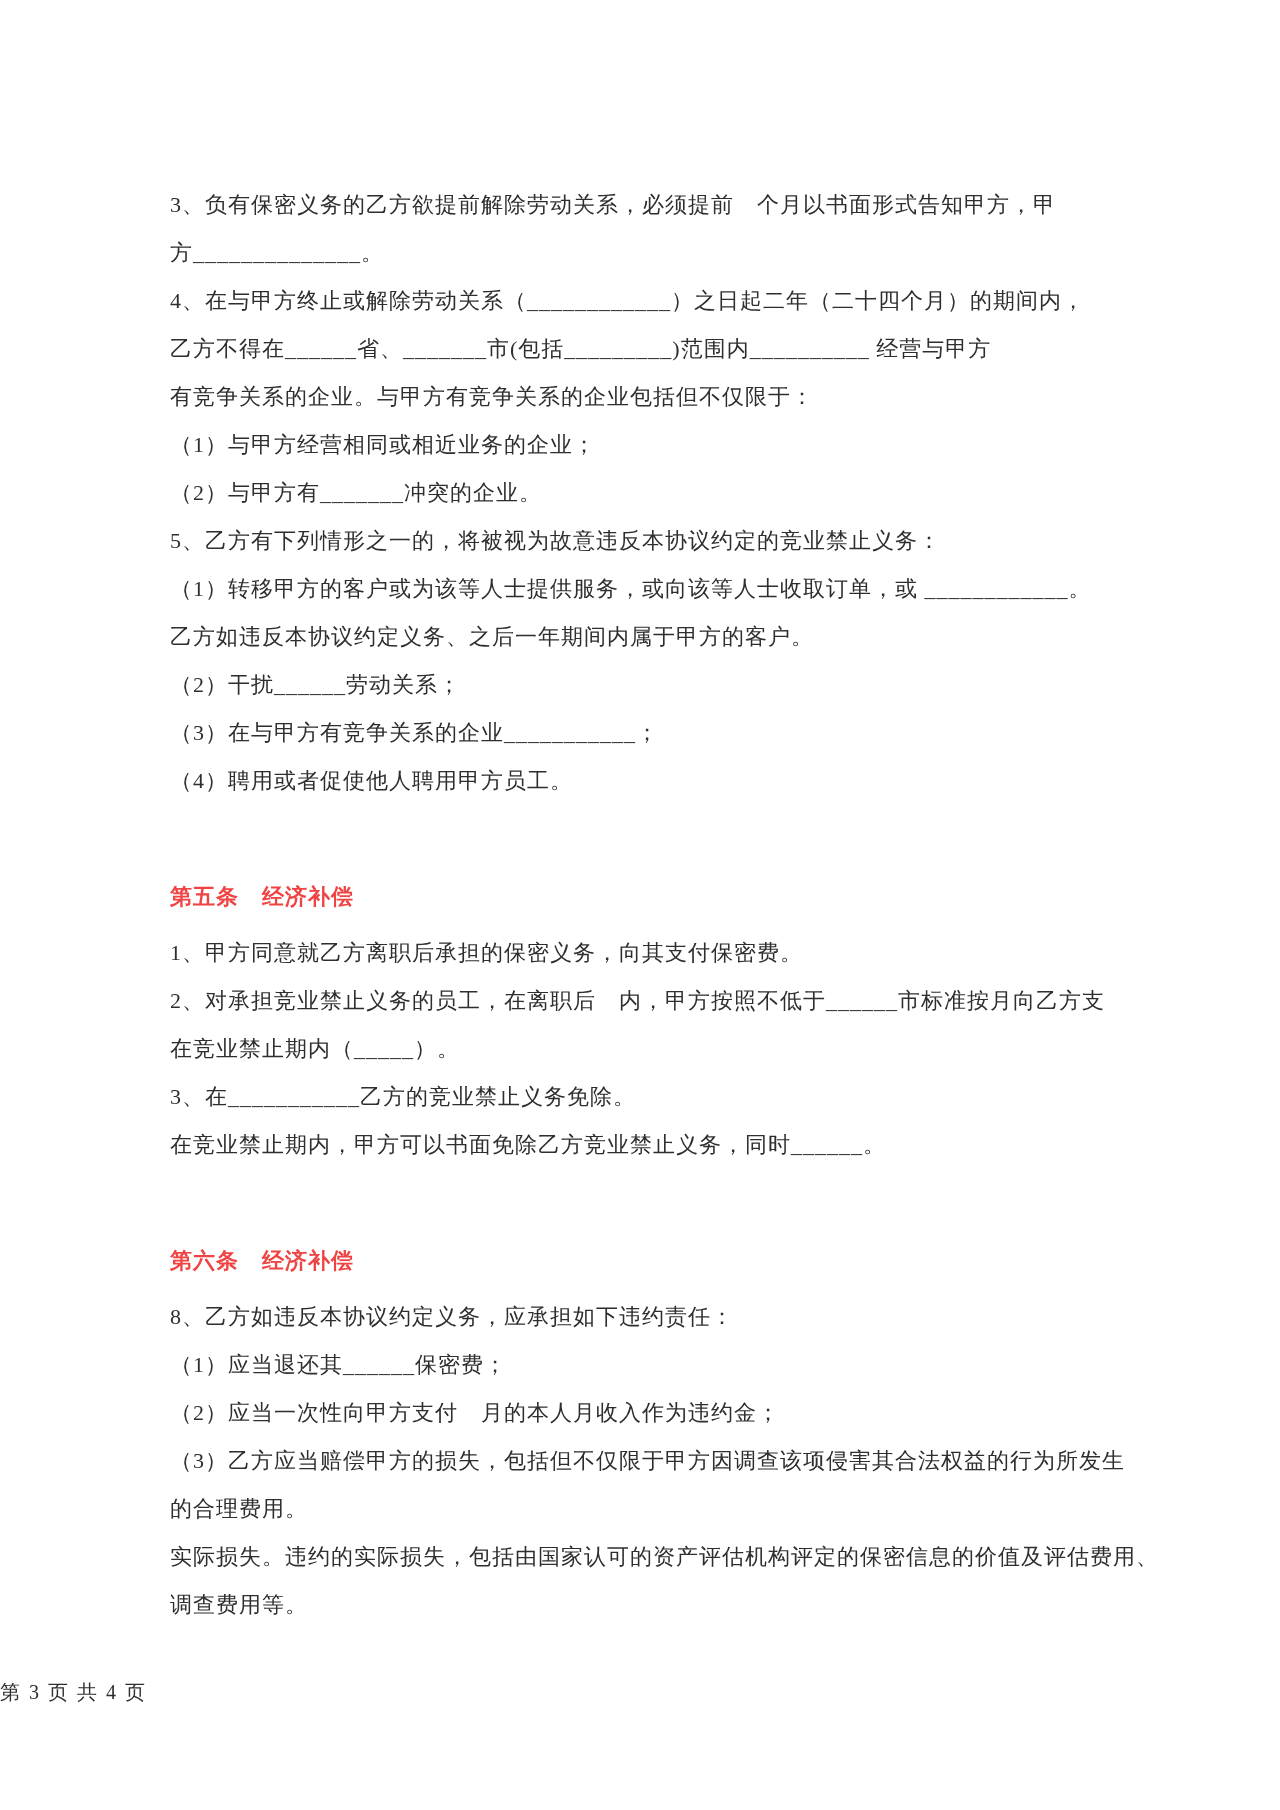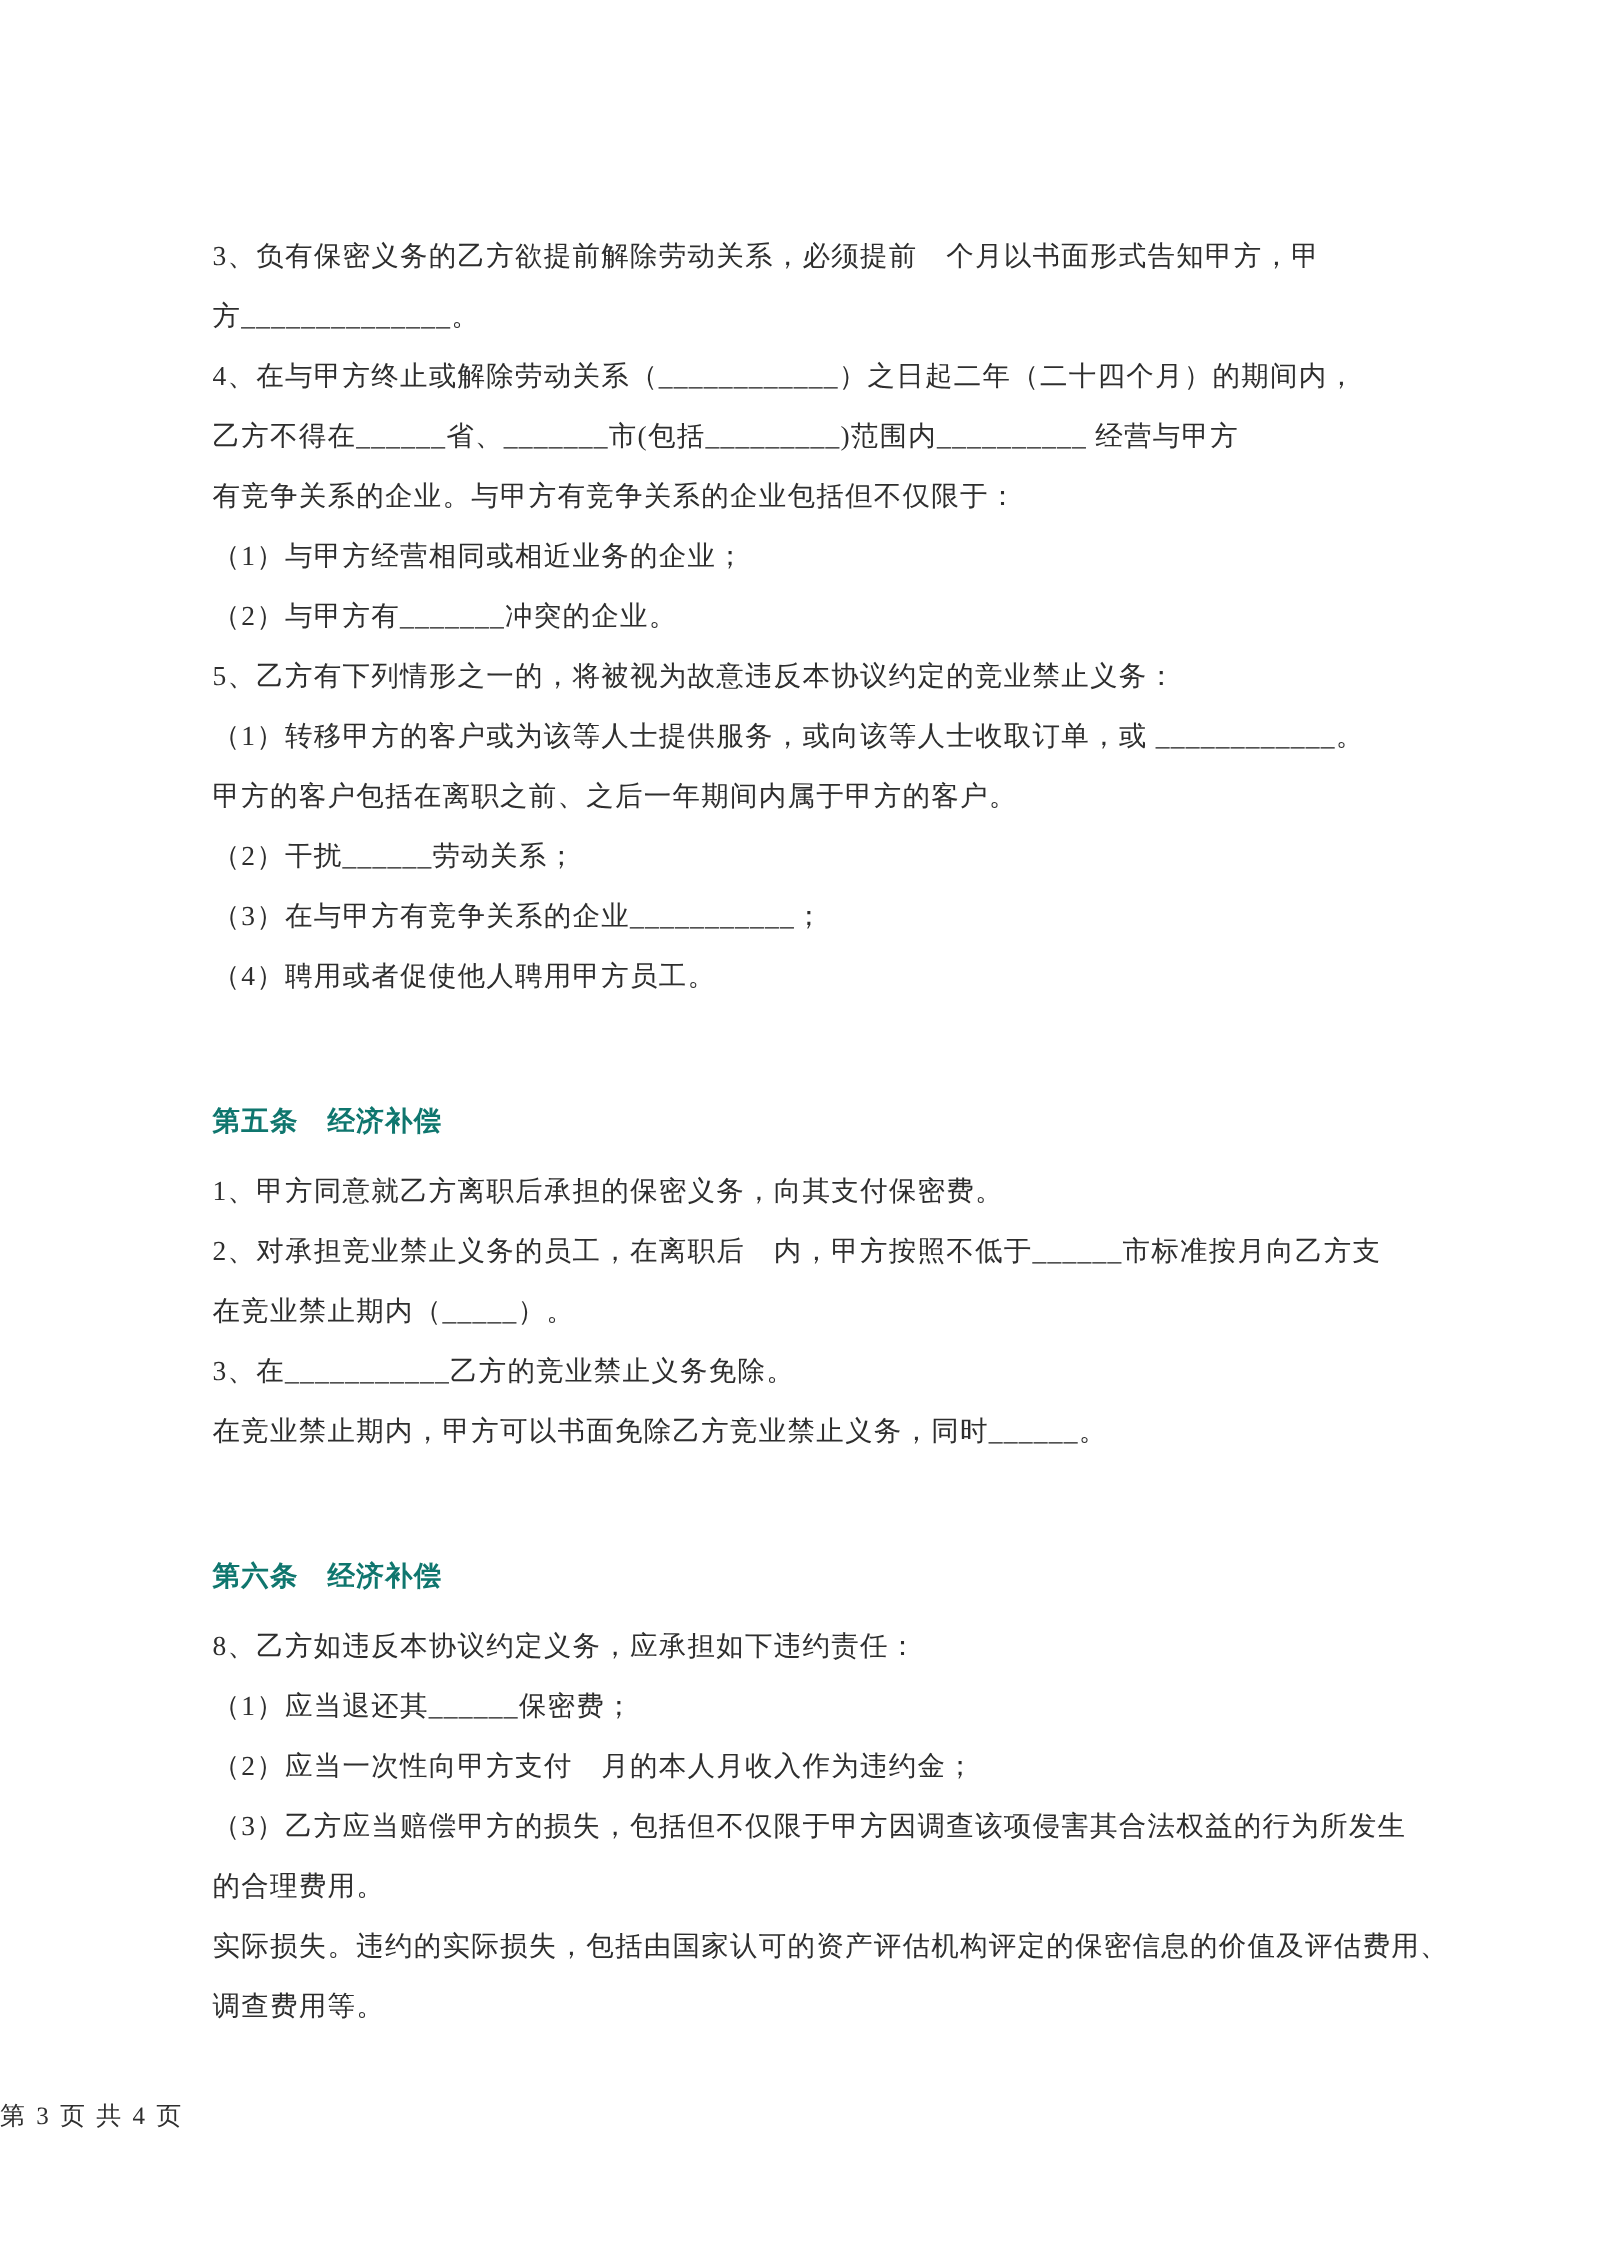--- a/index.html
+++ b/index.html
@@ -34,21 +34,21 @@
     font-size: 22px;
     line-height: 48px;
     height: 48px;
     letter-spacing: 1px;
     white-space: nowrap;
   }
   .line.heading {
     font-weight: bold;
     margin-top: 68px;
     margin-bottom: 8px;
-    color: #0f766e;
+    color: #ef4444;
     font-family: Liberation Serif, serif;
   }
   .footer {
     position: absolute;
     left: 0;
     top: 1652px;
     width: 1280px;
     text-align: left;
     font-size: 20px;
     letter-spacing: 2px;
@@ -64,21 +64,21 @@
     <div id="lines">
         <div class="line">3、负有保密义务的乙方欲提前解除劳动关系，必须提前　个月以书面形式告知甲方，甲</div>
         <div class="line">方______________。</div>
         <div class="line">4、在与甲方终止或解除劳动关系（____________）之日起二年（二十四个月）的期间内，</div>
         <div class="line">乙方不得在______省、_______市(包括_________)范围内__________ 经营与甲方</div>
         <div class="line">有竞争关系的企业。与甲方有竞争关系的企业包括但不仅限于：</div>
         <div class="line">（1）与甲方经营相同或相近业务的企业；</div>
         <div class="line">（2）与甲方有_______冲突的企业。</div>
         <div class="line">5、乙方有下列情形之一的，将被视为故意违反本协议约定的竞业禁止义务：</div>
         <div class="line">（1）转移甲方的客户或为该等人士提供服务，或向该等人士收取订单，或 ____________。</div>
-        <div class="line">甲方的客户包括在离职之前、之后一年期间内属于甲方的客户。</div>
+        <div class="line">乙方如违反本协议约定义务、之后一年期间内属于甲方的客户。</div>
         <div class="line">（2）干扰______劳动关系；</div>
         <div class="line">（3）在与甲方有竞争关系的企业___________；</div>
         <div class="line">（4）聘用或者促使他人聘用甲方员工。</div>
         <div class="line heading">第五条　经济补偿</div>
         <div class="line">1、甲方同意就乙方离职后承担的保密义务，向其支付保密费。</div>
         <div class="line">2、对承担竞业禁止义务的员工，在离职后　内，甲方按照不低于______市标准按月向乙方支</div>
         <div class="line">在竞业禁止期内（_____）。</div>
         <div class="line">3、在___________乙方的竞业禁止义务免除。</div>
         <div class="line">在竞业禁止期内，甲方可以书面免除乙方竞业禁止义务，同时______。</div>
         <div class="line heading">第六条　经济补偿</div>

